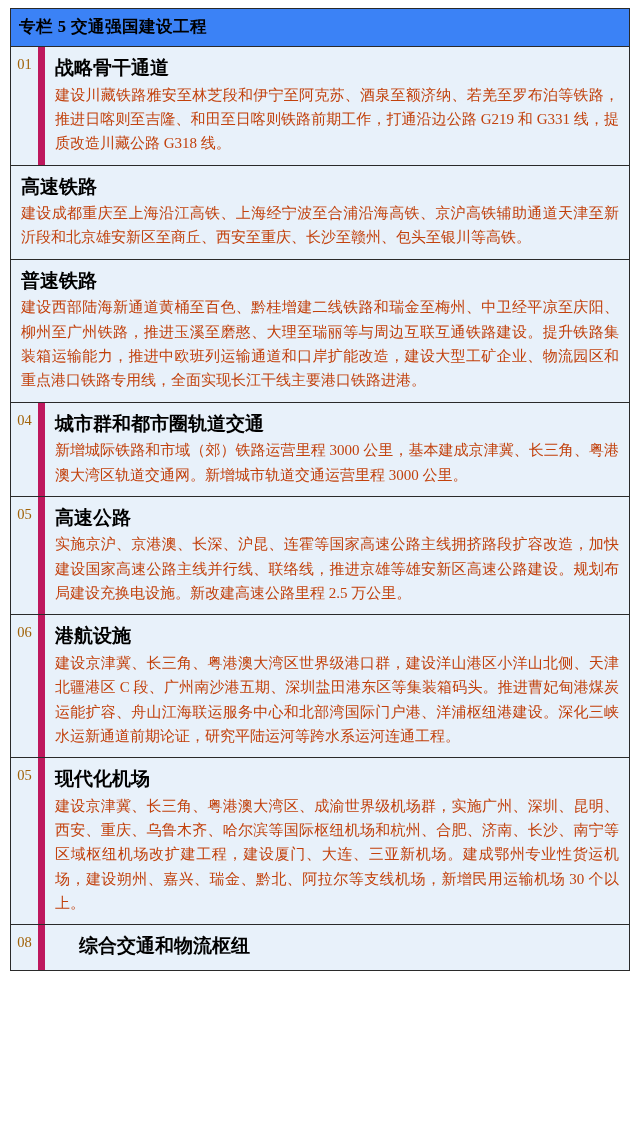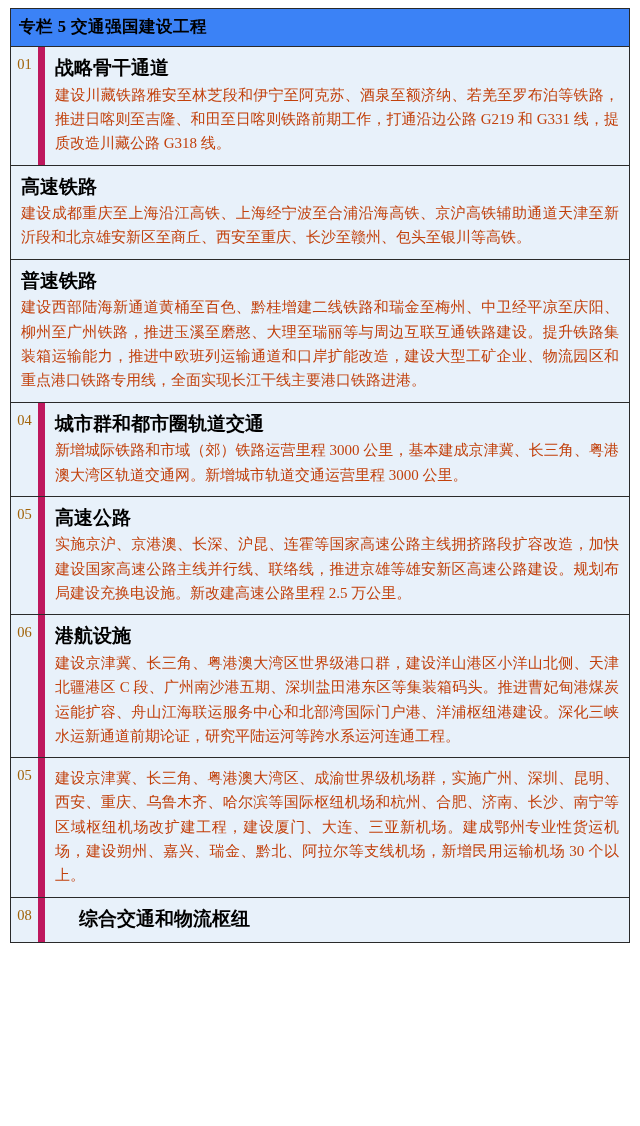--- a/index.html
+++ b/index.html
@@ -123,20 +123,21 @@
       <div class="num-cell">06</div>
       <div class="body-cell">
         <div class="item-title">港航设施</div>
         <div class="item-text">建设京津冀、长三角、粤港澳大湾区世界级港口群，建设洋山港区小洋山北侧、天津北疆港区 C 段、广州南沙港五期、深圳盐田港东区等集装箱码头。推进曹妃甸港煤炭运能扩容、舟山江海联运服务中心和北部湾国际门户港、洋浦枢纽港建设。深化三峡水运新通道前期论证，研究平陆运河等跨水系运河连通工程。</div>
       </div>
     </div>
 
     <div class="row">
       <div class="num-cell">05</div>
       <div class="body-cell">
+        <div class="item-title">现代化机场</div>
         <div class="item-text">建设京津冀、长三角、粤港澳大湾区、成渝世界级机场群，实施广州、深圳、昆明、西安、重庆、乌鲁木齐、哈尔滨等国际枢纽机场和杭州、合肥、济南、长沙、南宁等区域枢纽机场改扩建工程，建设厦门、大连、三亚新机场。建成鄂州专业性货运机场，建设朔州、嘉兴、瑞金、黔北、阿拉尔等支线机场，新增民用运输机场 30 个以上。</div>
       </div>
     </div>
 
     <div class="row">
       <div class="num-cell">08</div>
       <div class="body-cell">
         <div class="item-title">综合交通和物流枢纽</div>
       </div>
     </div>

